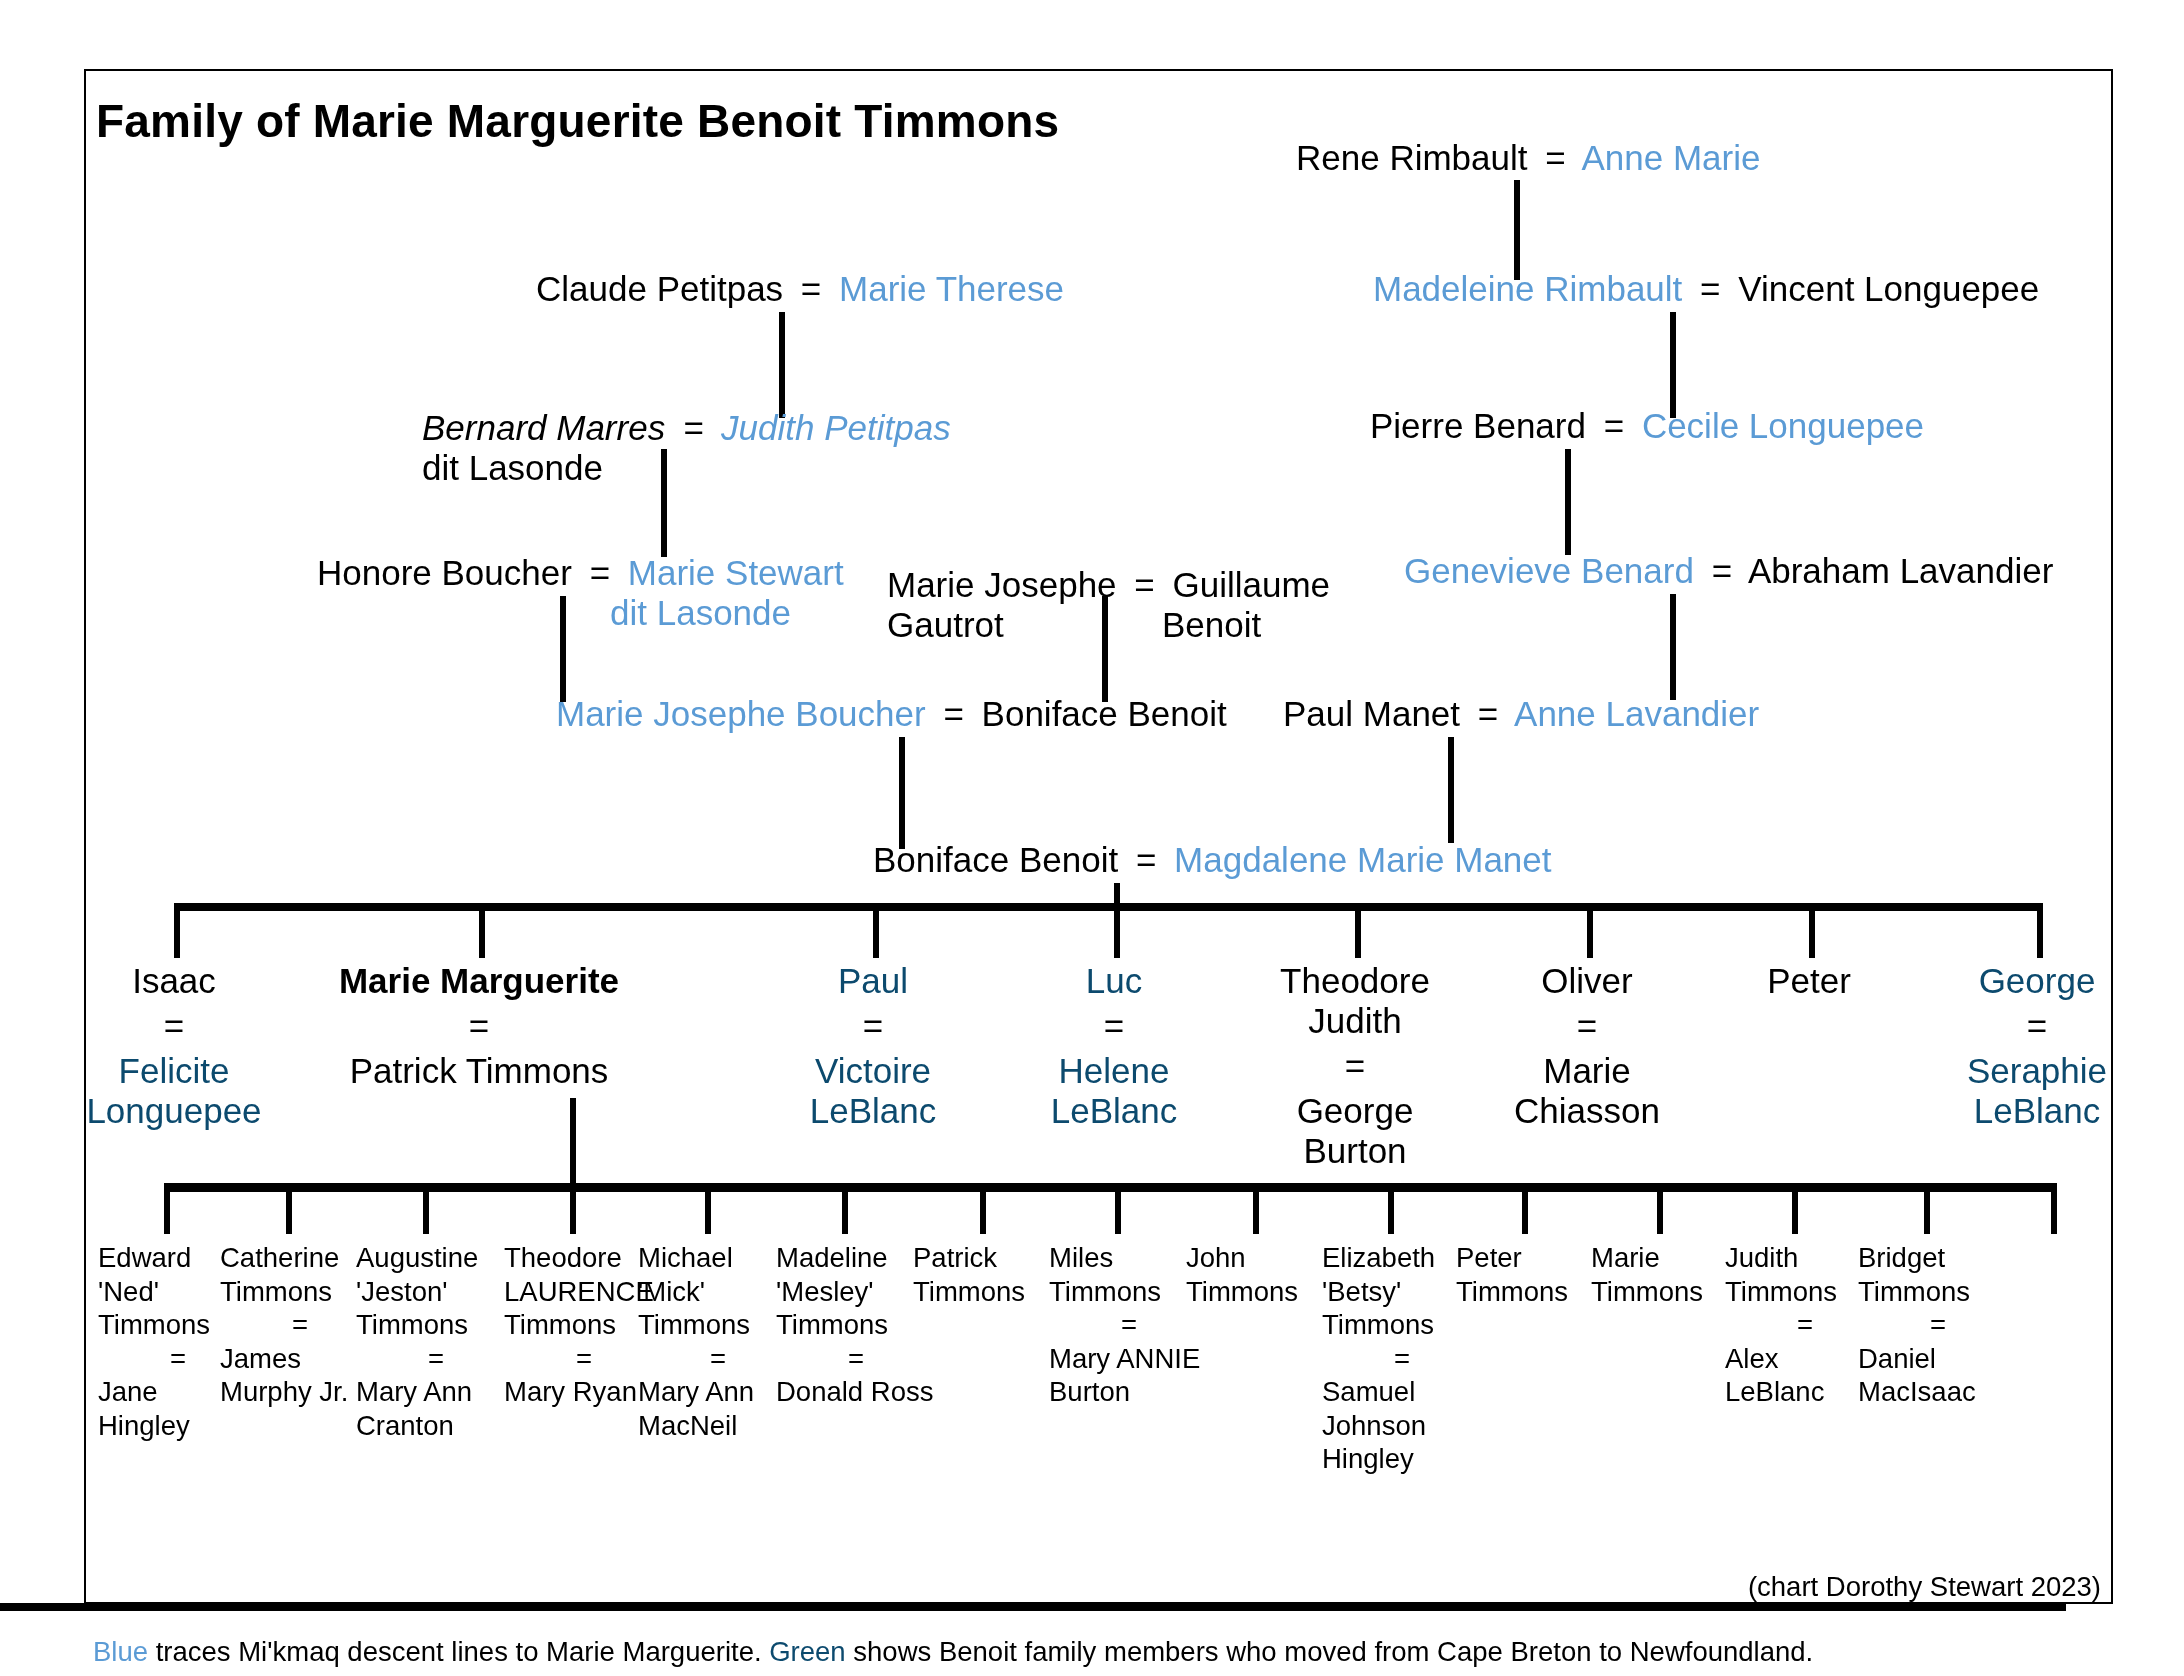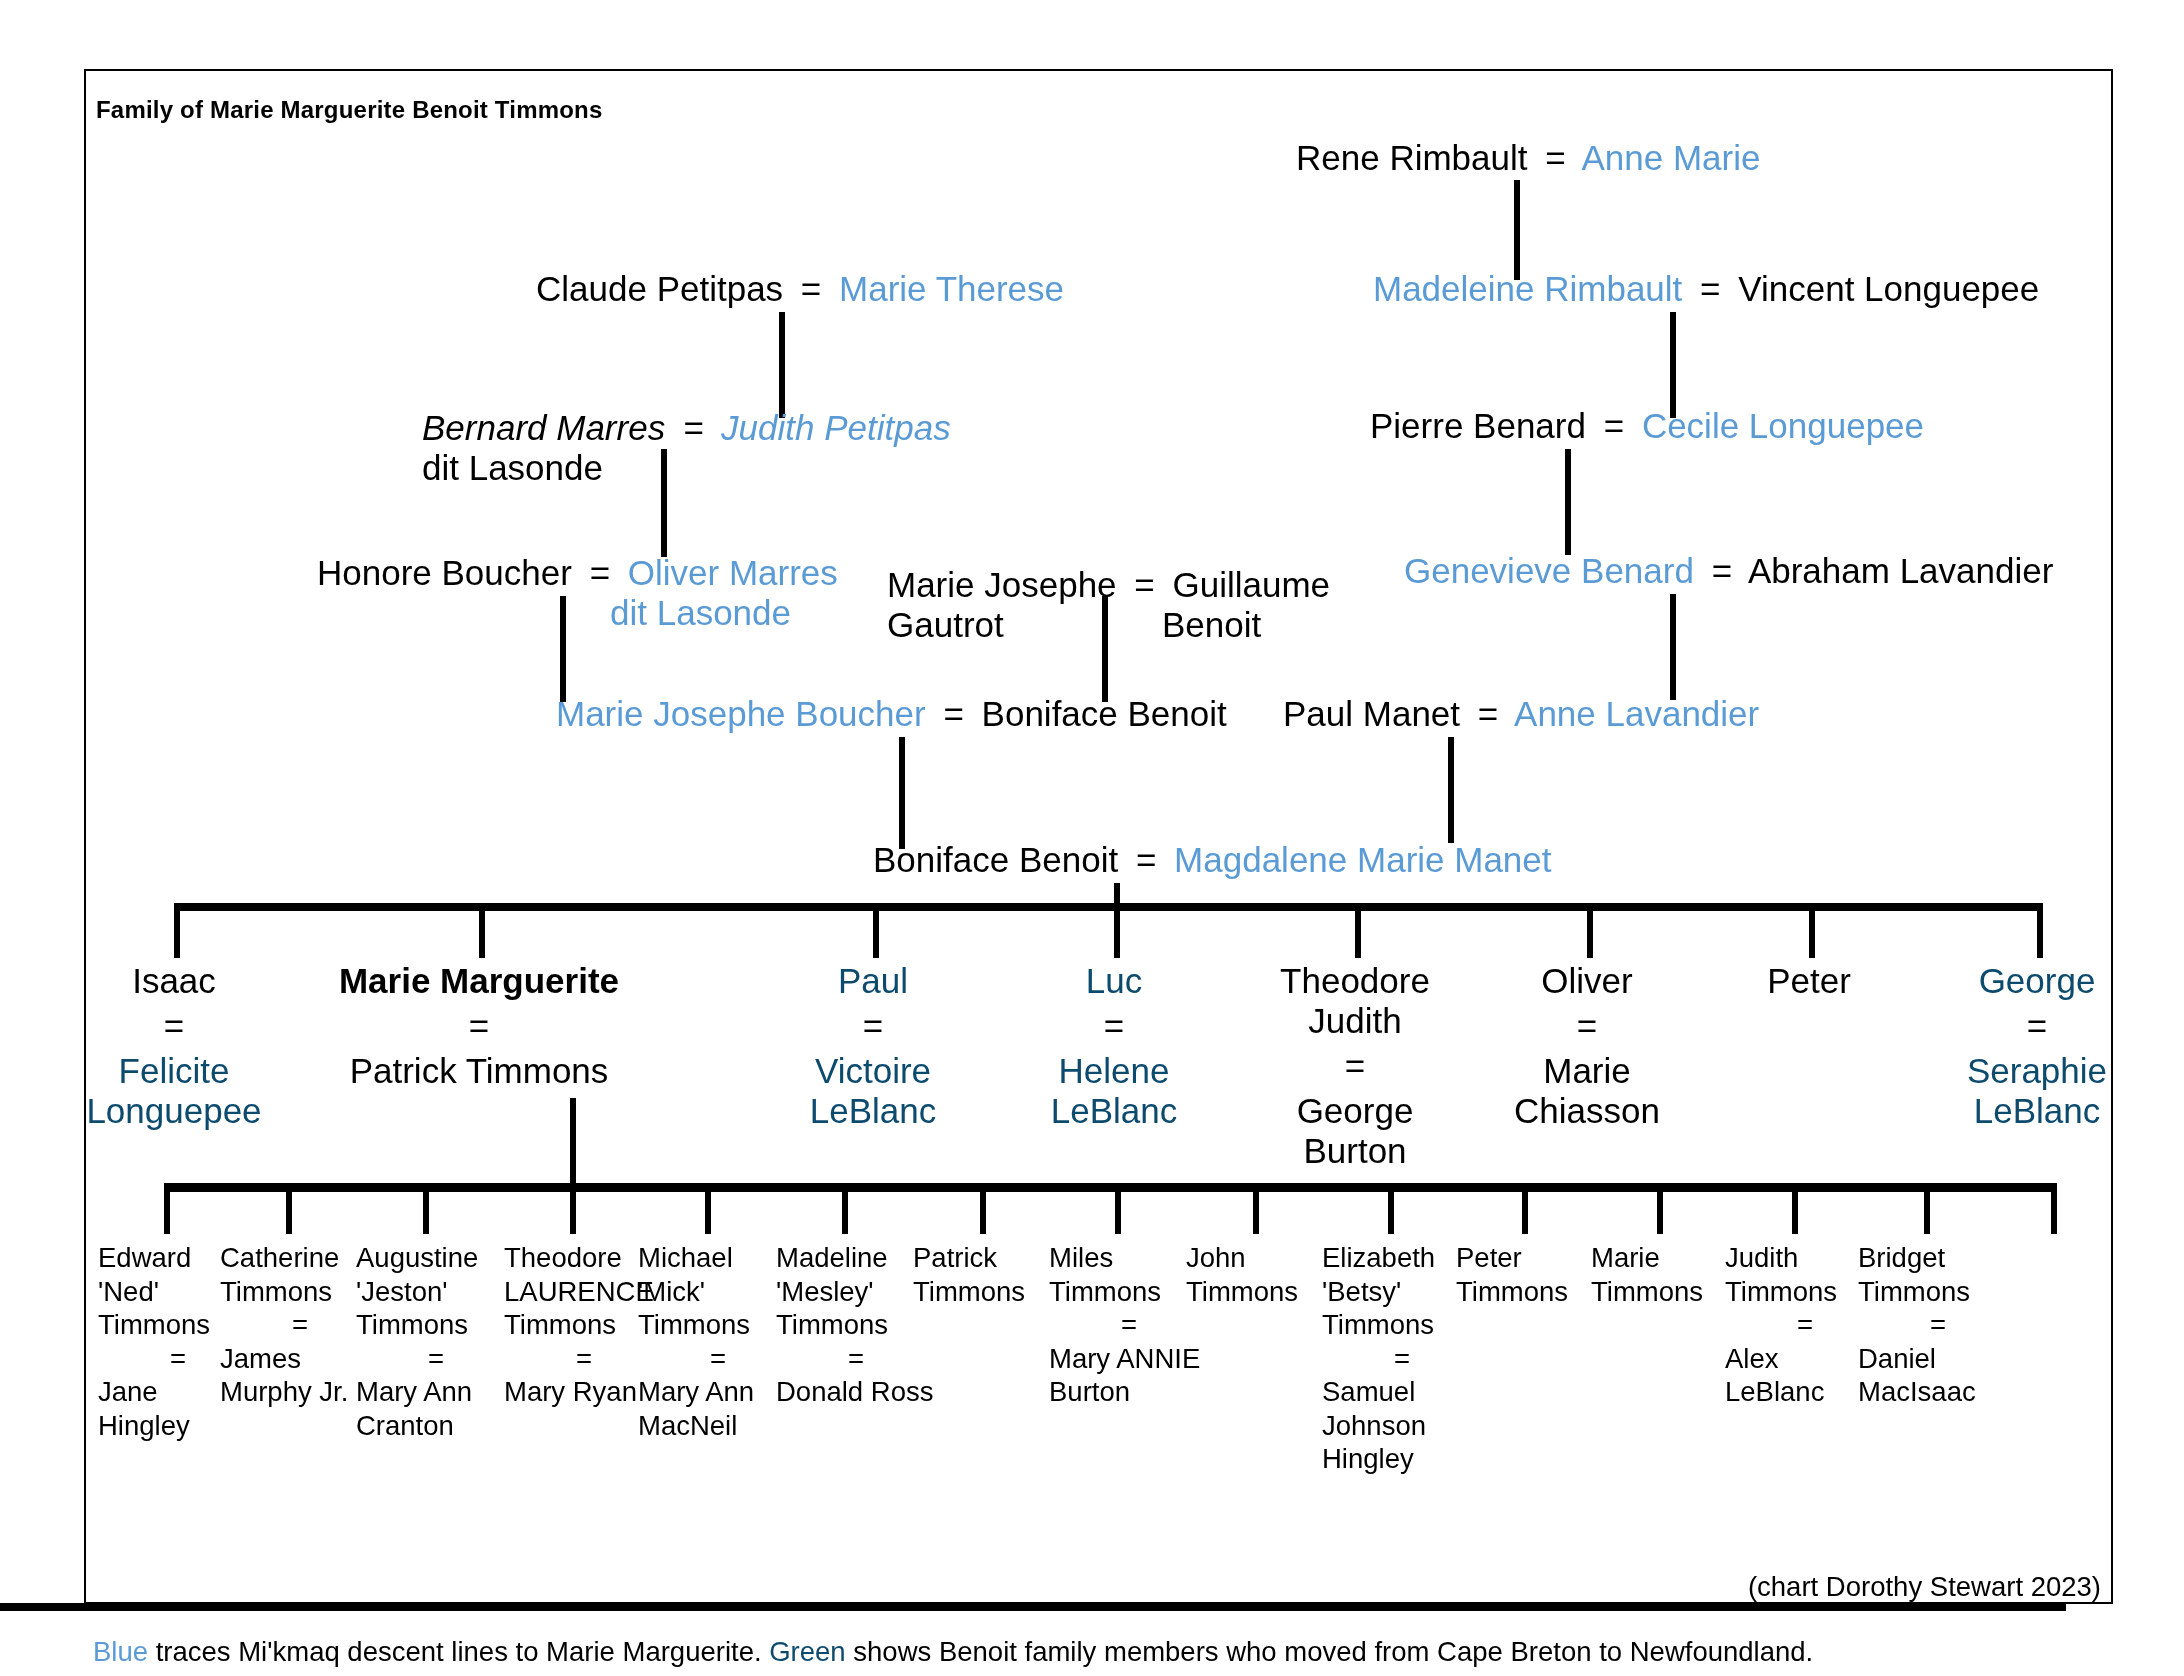--- a/index.html
+++ b/index.html
@@ -25,21 +25,21 @@
   }
   
   #footer-rule{
     position:absolute;
     left:0px; top:1603px;
     width:2066px; height:8px;
     background:#000;
   }
   .t{ position:absolute; white-space:nowrap; line-height:1.0; }
   .title{
-    font-size:24px; font-weight:bold; letter-spacing:0.2px;
+    font-size:46px; font-weight:bold; letter-spacing:0.2px;
   }
   .node{ font-size:35px; }
   .blue{ color:#5B9BD5; }
   .green{ color:#0c4a6e; }
   .vline{ position:absolute; background:#000; width:6.2px; }
   .hline{ position:absolute; background:#000; height:7px; }
   .stack{ position:absolute; text-align:center; line-height:1.14; }
   .stack.left{ text-align:left; }
   .gk{ position:absolute; font-size:27.5px; line-height:1.22; text-align:left; }
   .eqc{ display:block; text-align:center; }
@@ -110,21 +110,21 @@
     <div style="white-space:nowrap;">
       <span>dit Lasonde</span>
     </div>
   </div>
   <div class="vline" style="left:661px; top:449px; height:108px;"></div>
 
   <div class="stack left node" style="left:317px; top:553px; width:550px;">
     <div style="white-space:nowrap;">
       <span>Honore Boucher</span>
       <span style="padding: 0px 8px;">=</span>
-      <span class="blue">Oliver Marres</span>
+      <span class="blue">Marie Stewart</span>
     </div>
     <div style="white-space:nowrap; text-align:right; padding-right:76px;">
       <span class="blue">dit Lasonde</span>
     </div>
   </div>
   <div class="vline" style="left:560px; top:596px; height:106px;"></div>
 
   <div class="stack node" style="left:887px; top:553px; width:408px;">
     <div style="white-space:nowrap; text-align:left;margin-top:12px;">
       <span>Marie Josephe</span>

